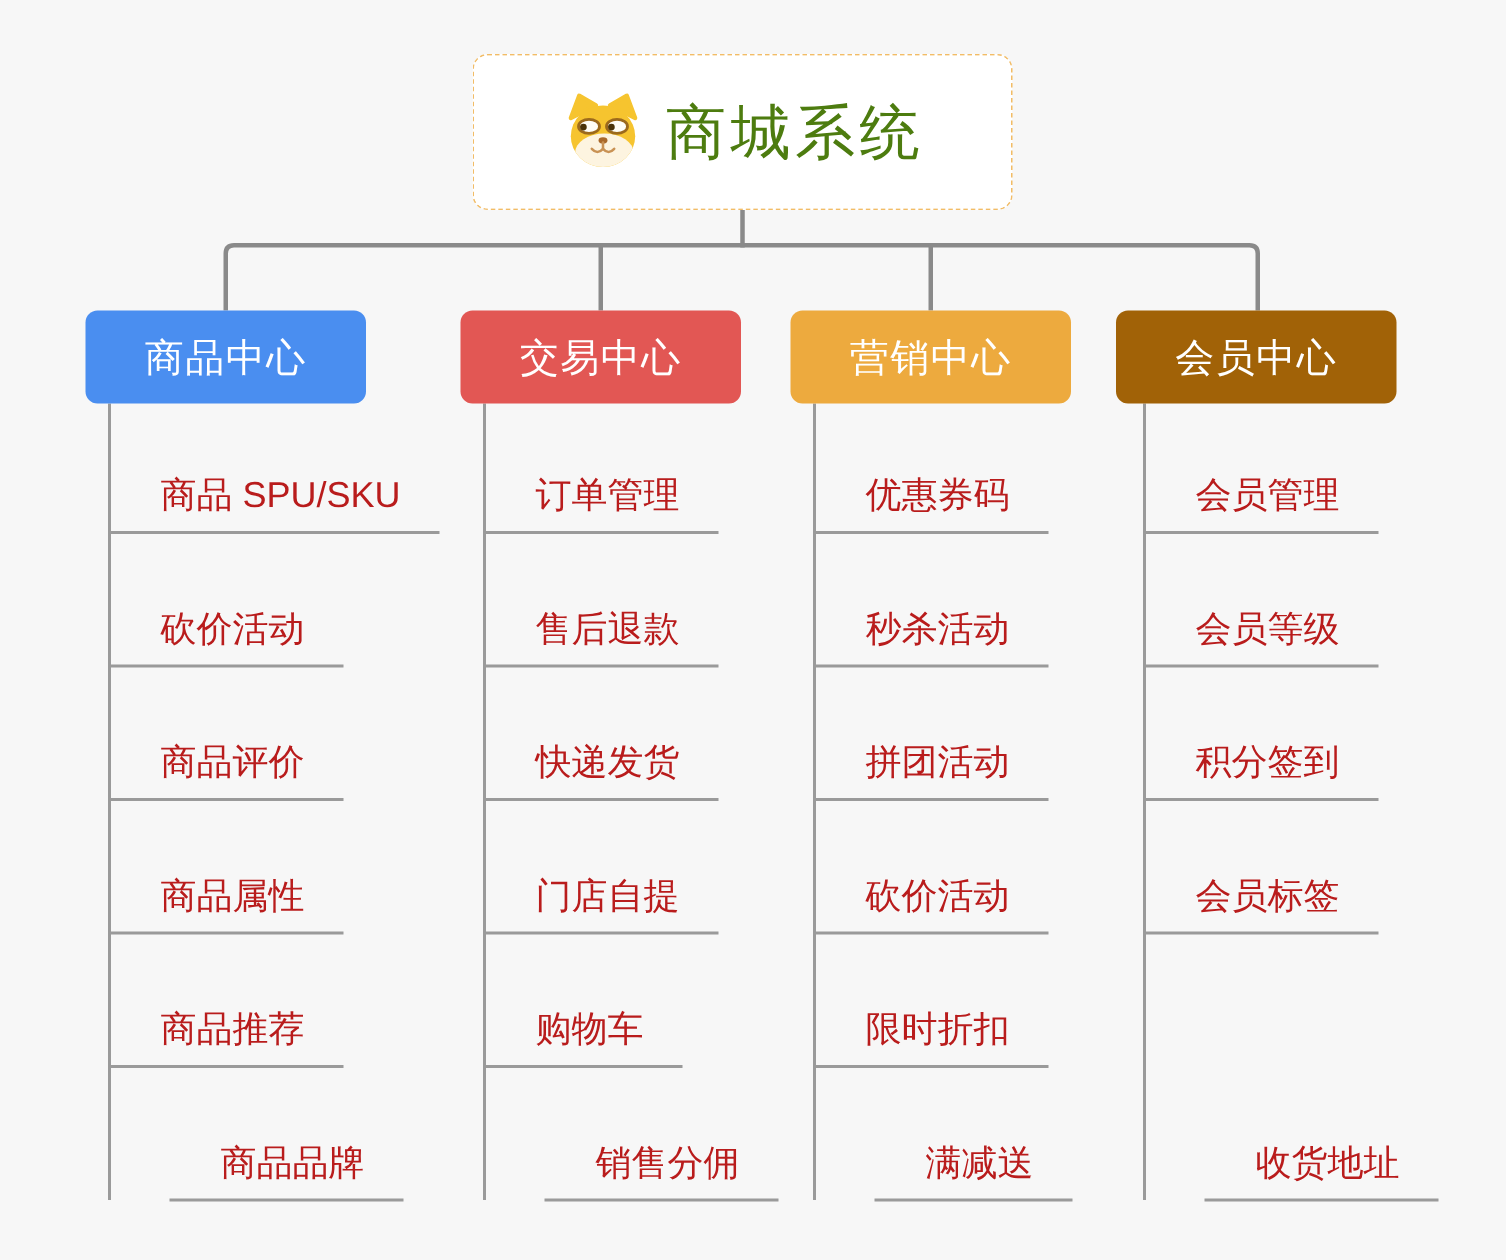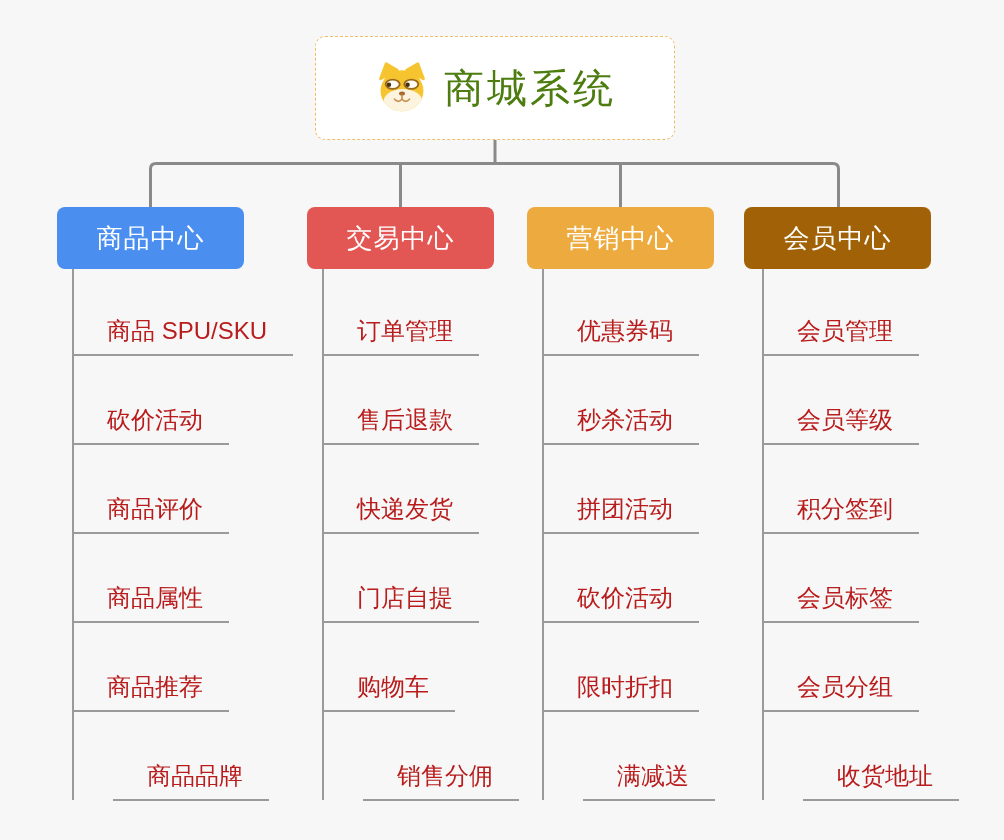--- a/index.html
+++ b/index.html
@@ -178,17 +178,16 @@
     <div class="item r3">砍价活动</div>
     <div class="item r4">限时折扣</div>
     <div class="item r5">满减送</div>
   </div>
 
   <div class="col c3">
     <div class="item r0">会员管理</div>
     <div class="item r1">会员等级</div>
     <div class="item r2">积分签到</div>
     <div class="item r3">会员标签</div>
-    <div class="item r4">会员分组</div>
     <div class="item r5">收货地址</div>
   </div>
 
 </div>
 
 </body></html>

